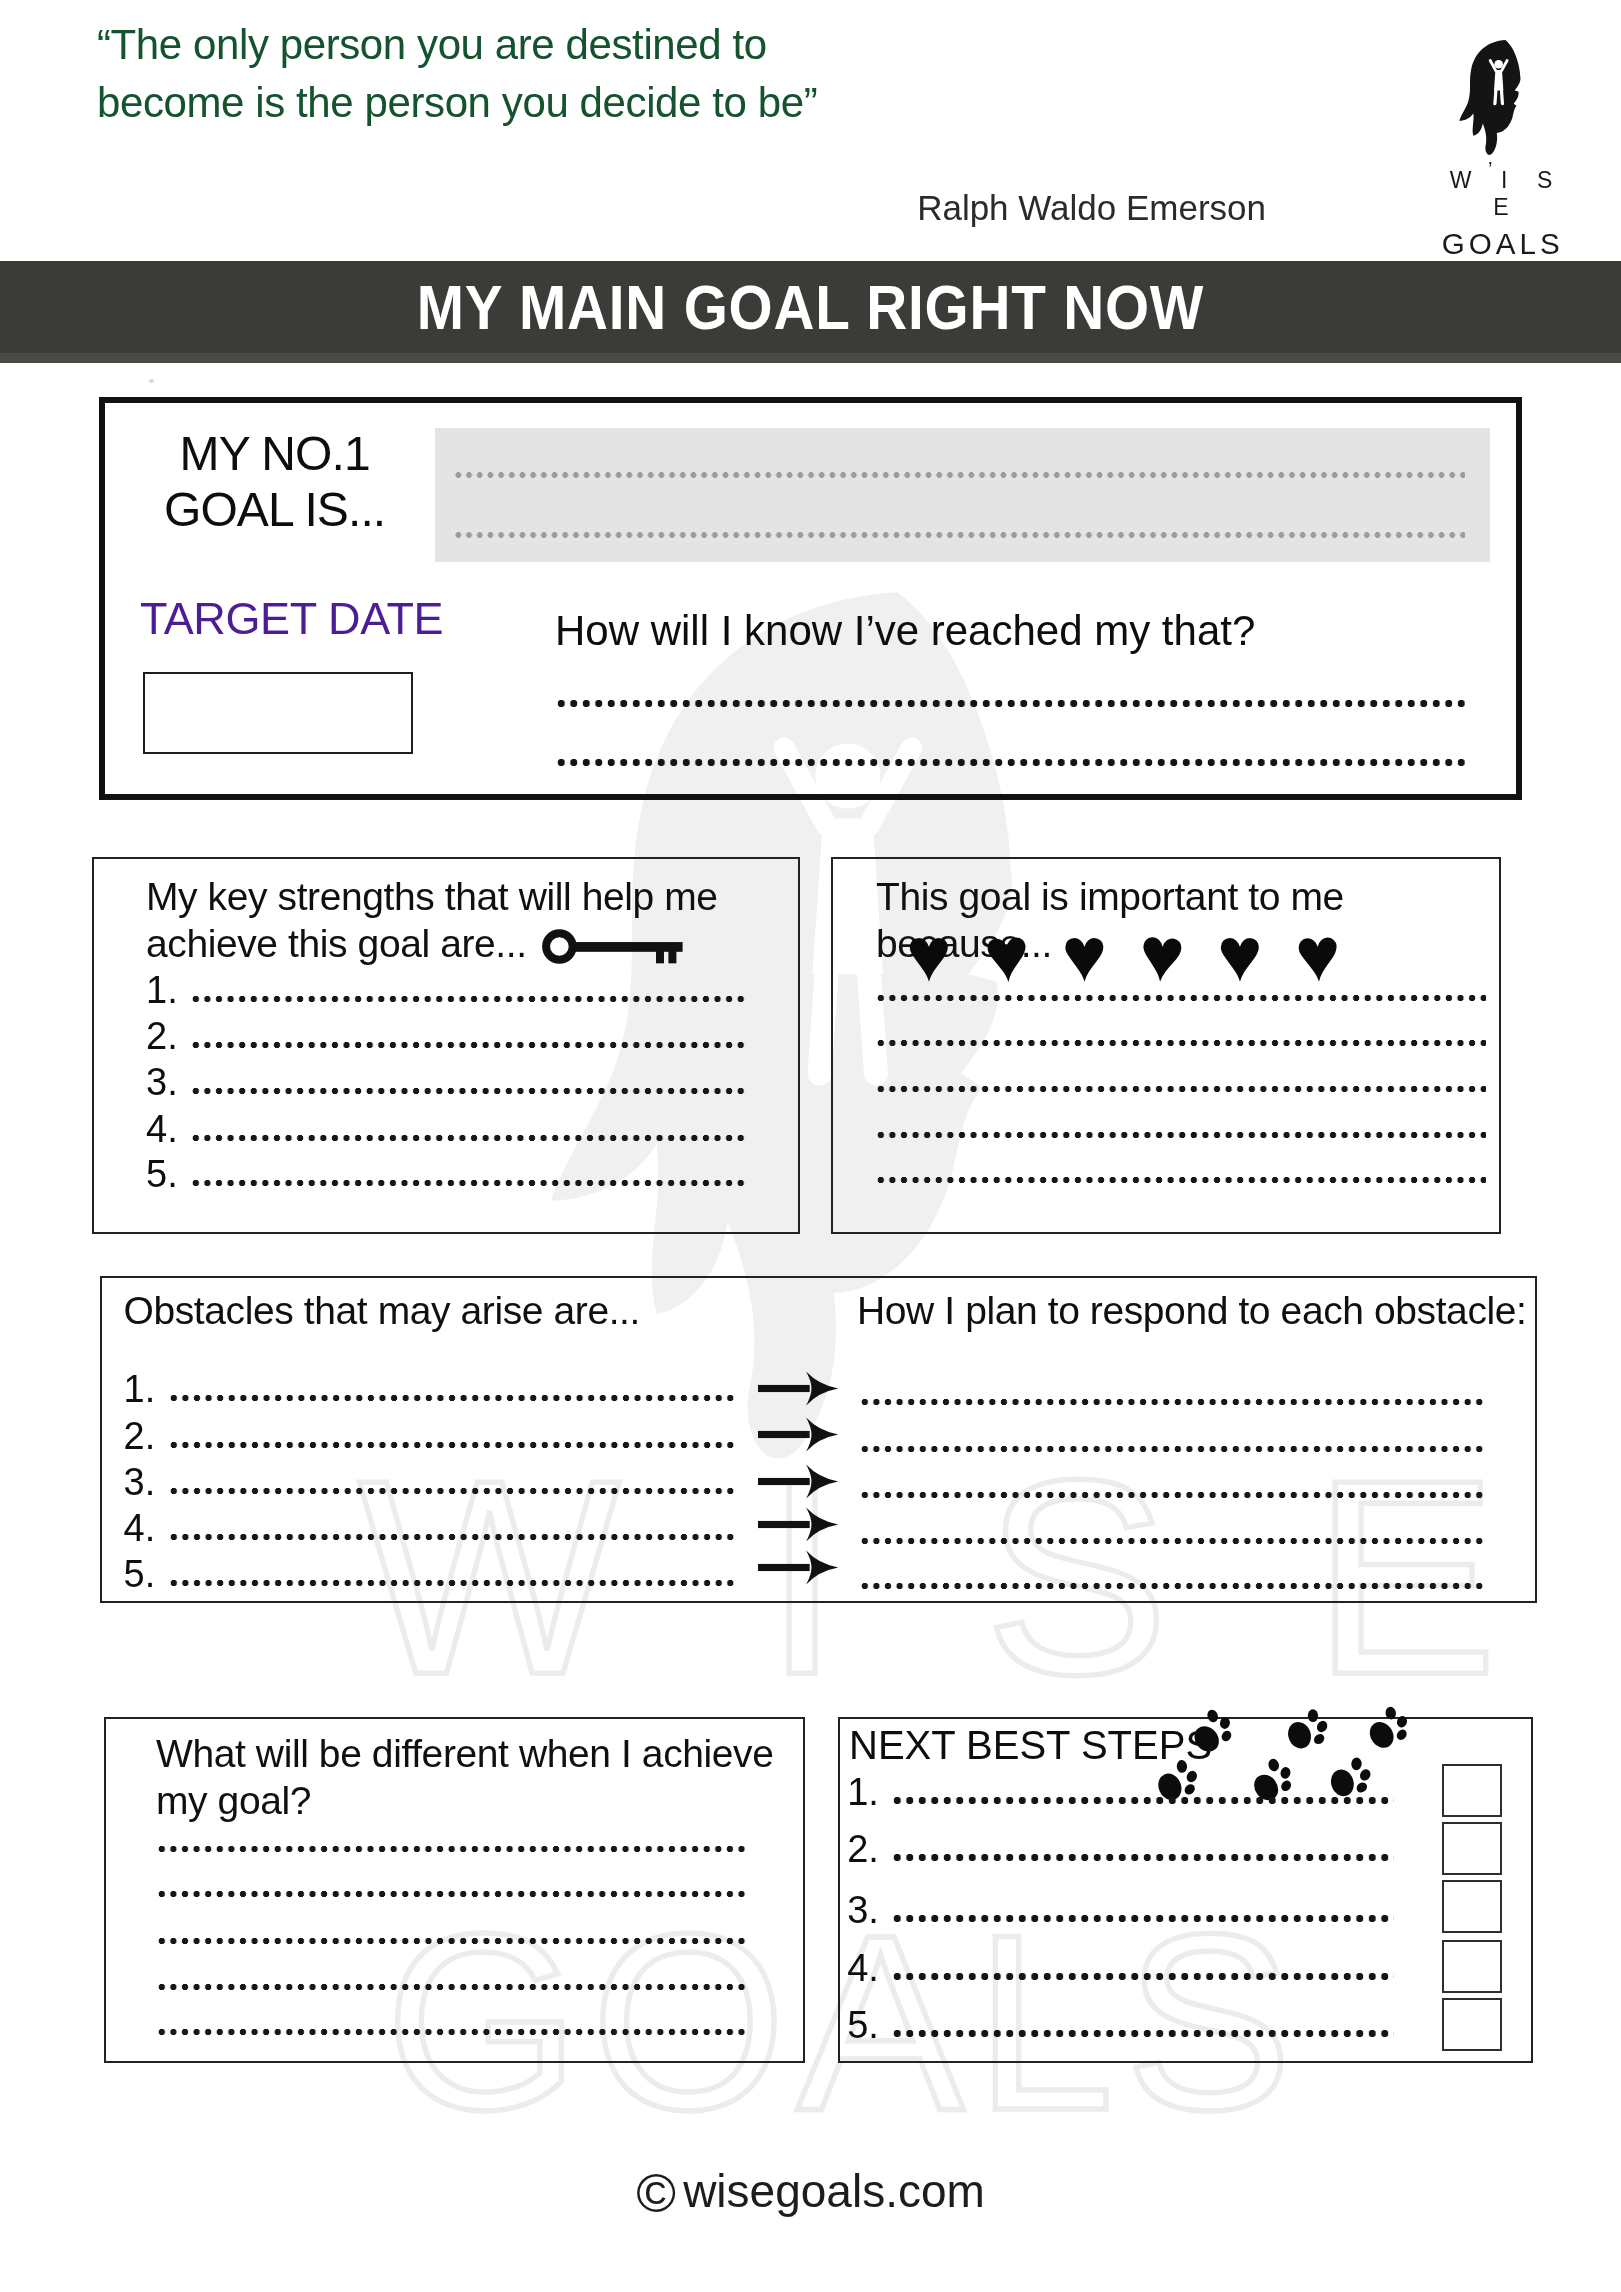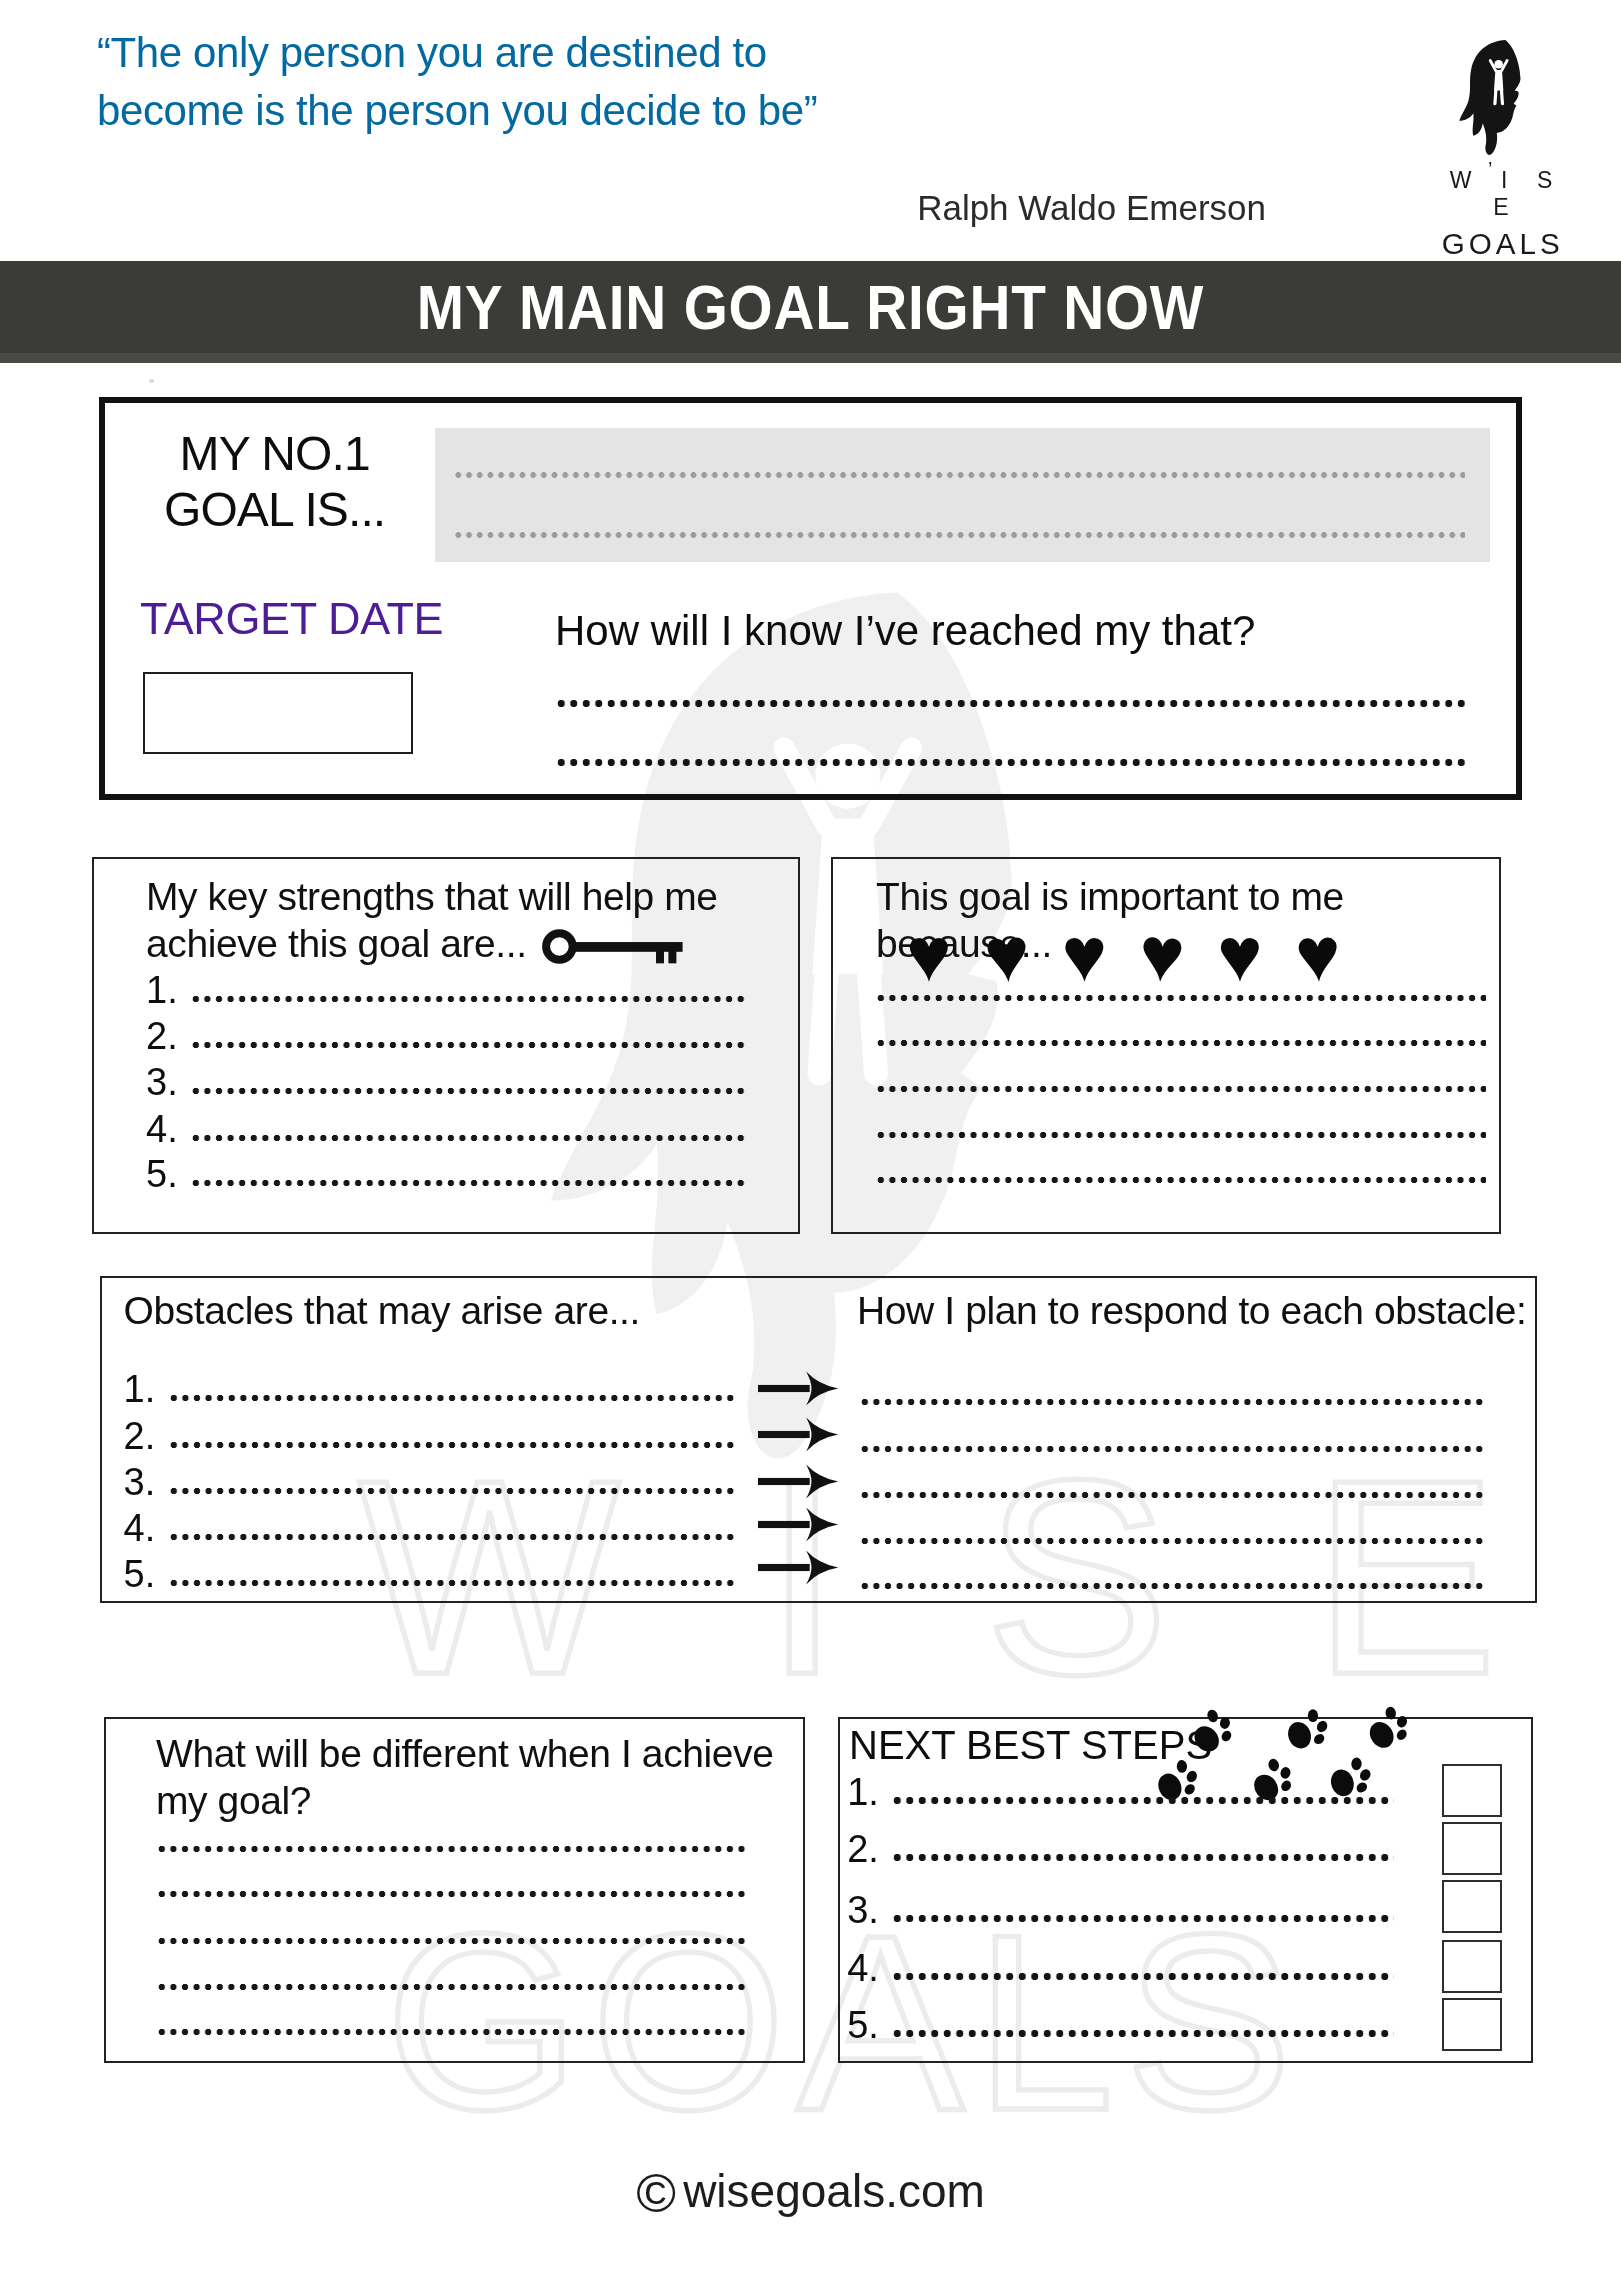--- a/index.html
+++ b/index.html
@@ -4,22 +4,22 @@
 <style>
   html,body{margin:0;padding:0;background:#fff;}
   .page{position:relative;width:1621px;height:2293px;background:#ffffff;
         font-family:"Liberation Sans", sans-serif;overflow:hidden;color:#111;}
 
   
   .wm-head{position:absolute;left:515px;top:578px;width:708px;height:934px;}
   .wm-textsvg{position:absolute;left:0;top:0;width:1621px;height:2293px;}
 
   
-  .quote{position:absolute;left:97px;top:24px;width:878px;font-size:42px;
-         line-height:58px;color:#0369a1;letter-spacing:-0.4px;}
+  .quote{position:absolute;left:97px;top:16px;width:878px;font-size:42px;
+         line-height:58px;color:#14532d;letter-spacing:-0.4px;}
   .attribution{position:absolute;right:355px;top:188px;font-size:35px;color:#2b2b2b;}
   .logo{position:absolute;left:1431px;top:38px;width:140px;text-align:center;}
   .logo svg.head{display:block;margin:0 auto;width:115px;height:124px;}
   .logo .wise{position:relative;margin-top:5.4px;font-size:23px;letter-spacing:11.6px;
               padding-left:11.6px;color:#1a1a1a;}
   .logo .tick{position:absolute;left:57px;top:-9px;font-size:19.7px;letter-spacing:0;}
   .logo .goals{margin-top:5.4px;font-size:29.6px;letter-spacing:4px;padding-left:3.6px;color:#1a1a1a;}
 
   
   .banner{position:absolute;left:0;top:261px;width:1621px;height:92px;background:#3b3b38;

